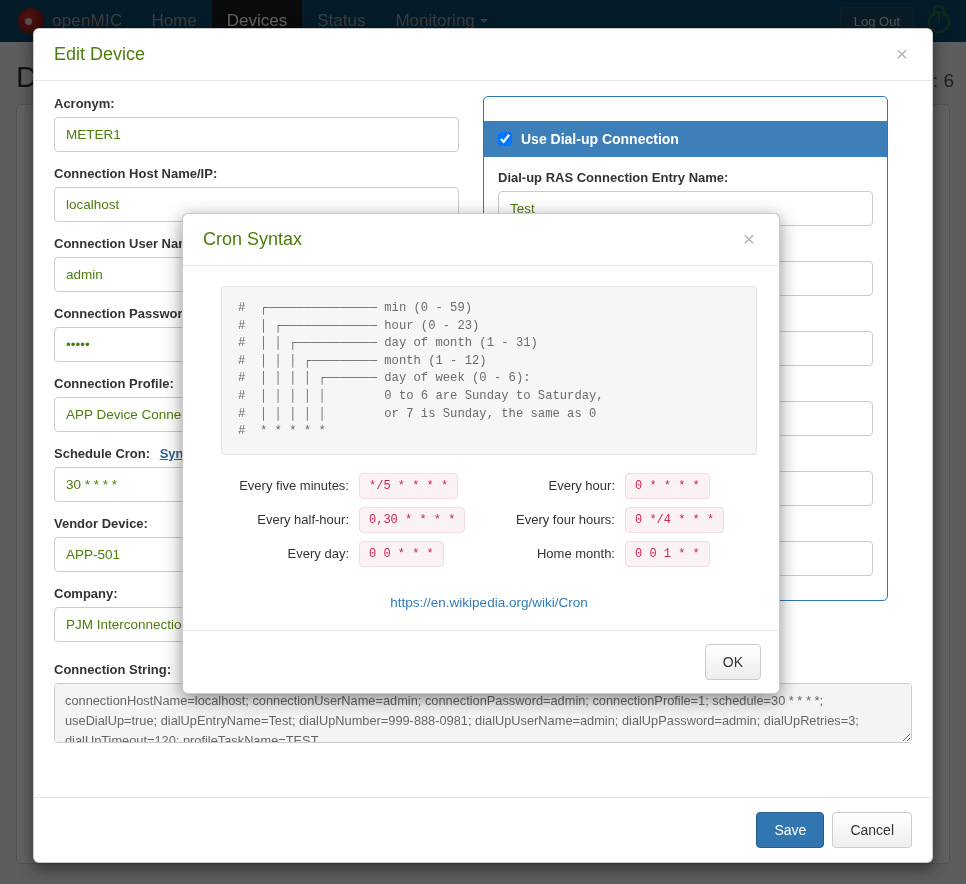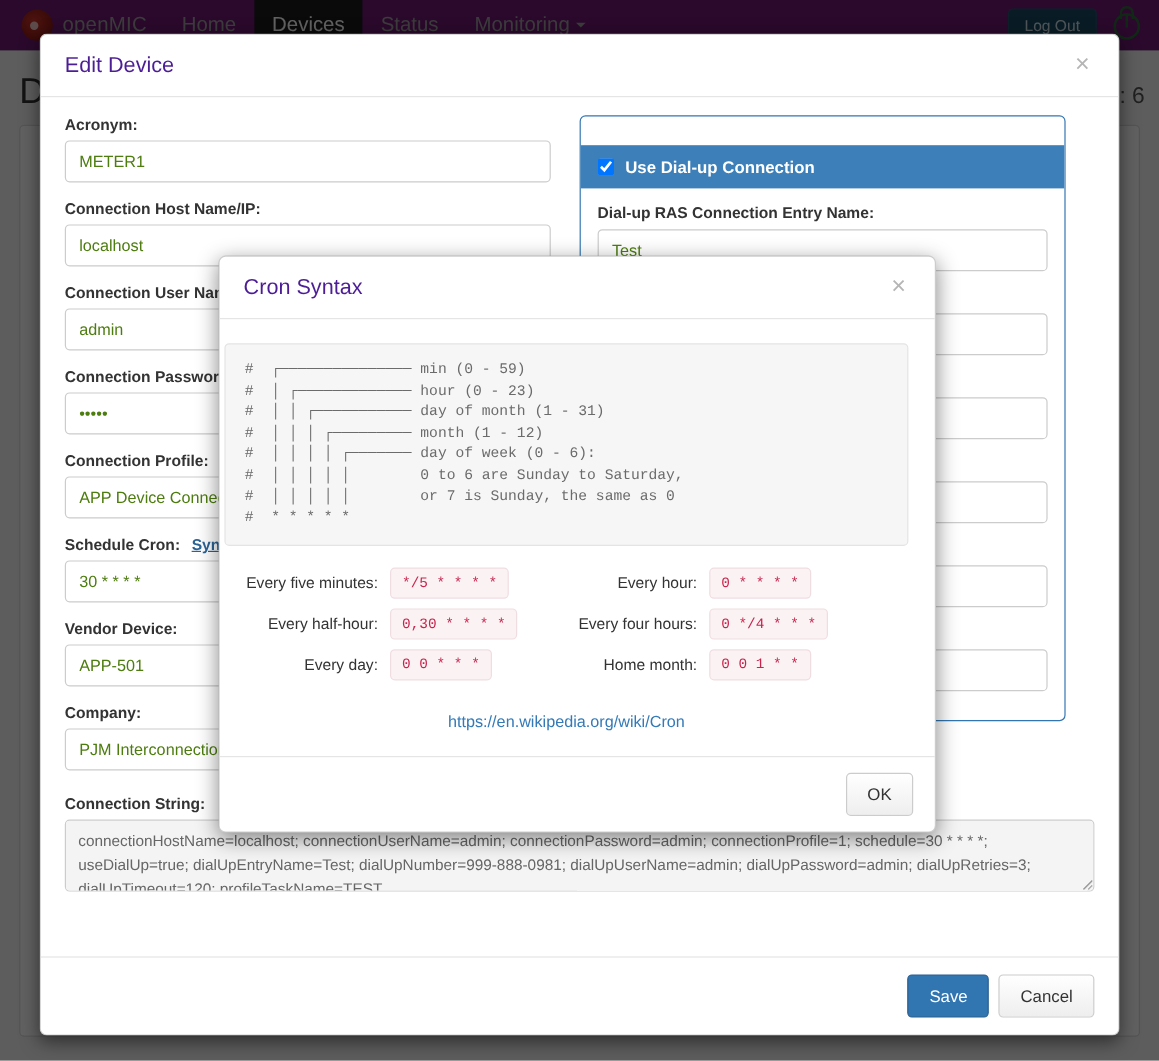--- a/index.html
+++ b/index.html
@@ -12,21 +12,21 @@
   }
   #root { position: relative; width: 966px; height: 884px; overflow: hidden; }
 
   
   .bg-page {
     position: absolute; inset: 0;
     background: #f5f5f5;
   }
   .navbar {
     position: absolute; top: 0; left: 0; right: 0; height: 42px;
-    background: #701a75;
+    background: #0c4a6e;
     display: flex; align-items: center;
   }
   .nav-brand {
     display: flex; align-items: center; gap: 8px;
     padding: 0 14px 0 18px; height: 42px;
   }
   .brand-logo {
     width: 26px; height: 26px; border-radius: 50%;
     background: radial-gradient(circle at 40% 40%, #d0342c 0%, #8e1a15 70%, #5a0d0a 100%);
     position: relative; flex: none;
@@ -90,21 +90,21 @@
   
   .modal-edit {
     position: absolute; left: 33px; top: 28px; width: 900px; height: 835px;
     background: #fff; border: 1px solid rgba(0,0,0,.2); border-radius: 6px;
     box-shadow: 0 5px 15px rgba(0,0,0,.5);
     display: flex; flex-direction: column;
   }
   .modal-header {
     position: relative; padding: 15px 20px; border-bottom: 1px solid #e5e5e5;
   }
-  .modal-title { font-size: 18px; color: #4c1d95; font-weight: normal; margin: 0; }
+  .modal-title { font-size: 18px; color: #4d7c0f; font-weight: normal; margin: 0; }
   .modal-close {
     position: absolute; right: 18px; top: 12px;
     background: none; border: none; font-size: 21px; color: #b5b5b5;
     line-height: 1; cursor: pointer; padding: 2px 6px;
   }
   .modal-body { padding: 15px 20px 0 20px; flex: 1; overflow: hidden; position: relative; }
   .modal-footer {
     border-top: 1px solid #e5e5e5; padding: 14px 20px;
     display: flex; justify-content: flex-end; gap: 8px;
   }
@@ -161,21 +161,21 @@
     background: linear-gradient(#fff,#eee); border: 1px solid #ccc; color: #333;
   }
 
   
   .modal-cron {
     position: absolute; left: 182px; top: 213px; width: 598px; height: 481px;
     background: #fff; border: 1px solid rgba(0,0,0,.2); border-radius: 6px;
     box-shadow: 0 5px 18px rgba(0,0,0,.45);
     display: flex; flex-direction: column; z-index: 30;
   }
-  .cron-body { padding: 20px 22px 10px 4px; flex: 1; }
+  .cron-body { padding: 20px 22px 10px 38px; flex: 1; }
   .cron-pre {
     background: #f6f6f6; border: 1px solid #e4e4e4; border-radius: 4px;
     padding: 13px 16px; margin: 0 0 18px 0;
     font-family: "Liberation Mono", monospace; font-size: 12.2px;
     line-height: 17.6px; color: #6b6b6b; white-space: pre;
     overflow: hidden;
   }
   .cron-grid {
     display: grid; grid-template-columns: 130px 118px 148px 110px;
     row-gap: 8px; column-gap: 0px; align-items: center;

